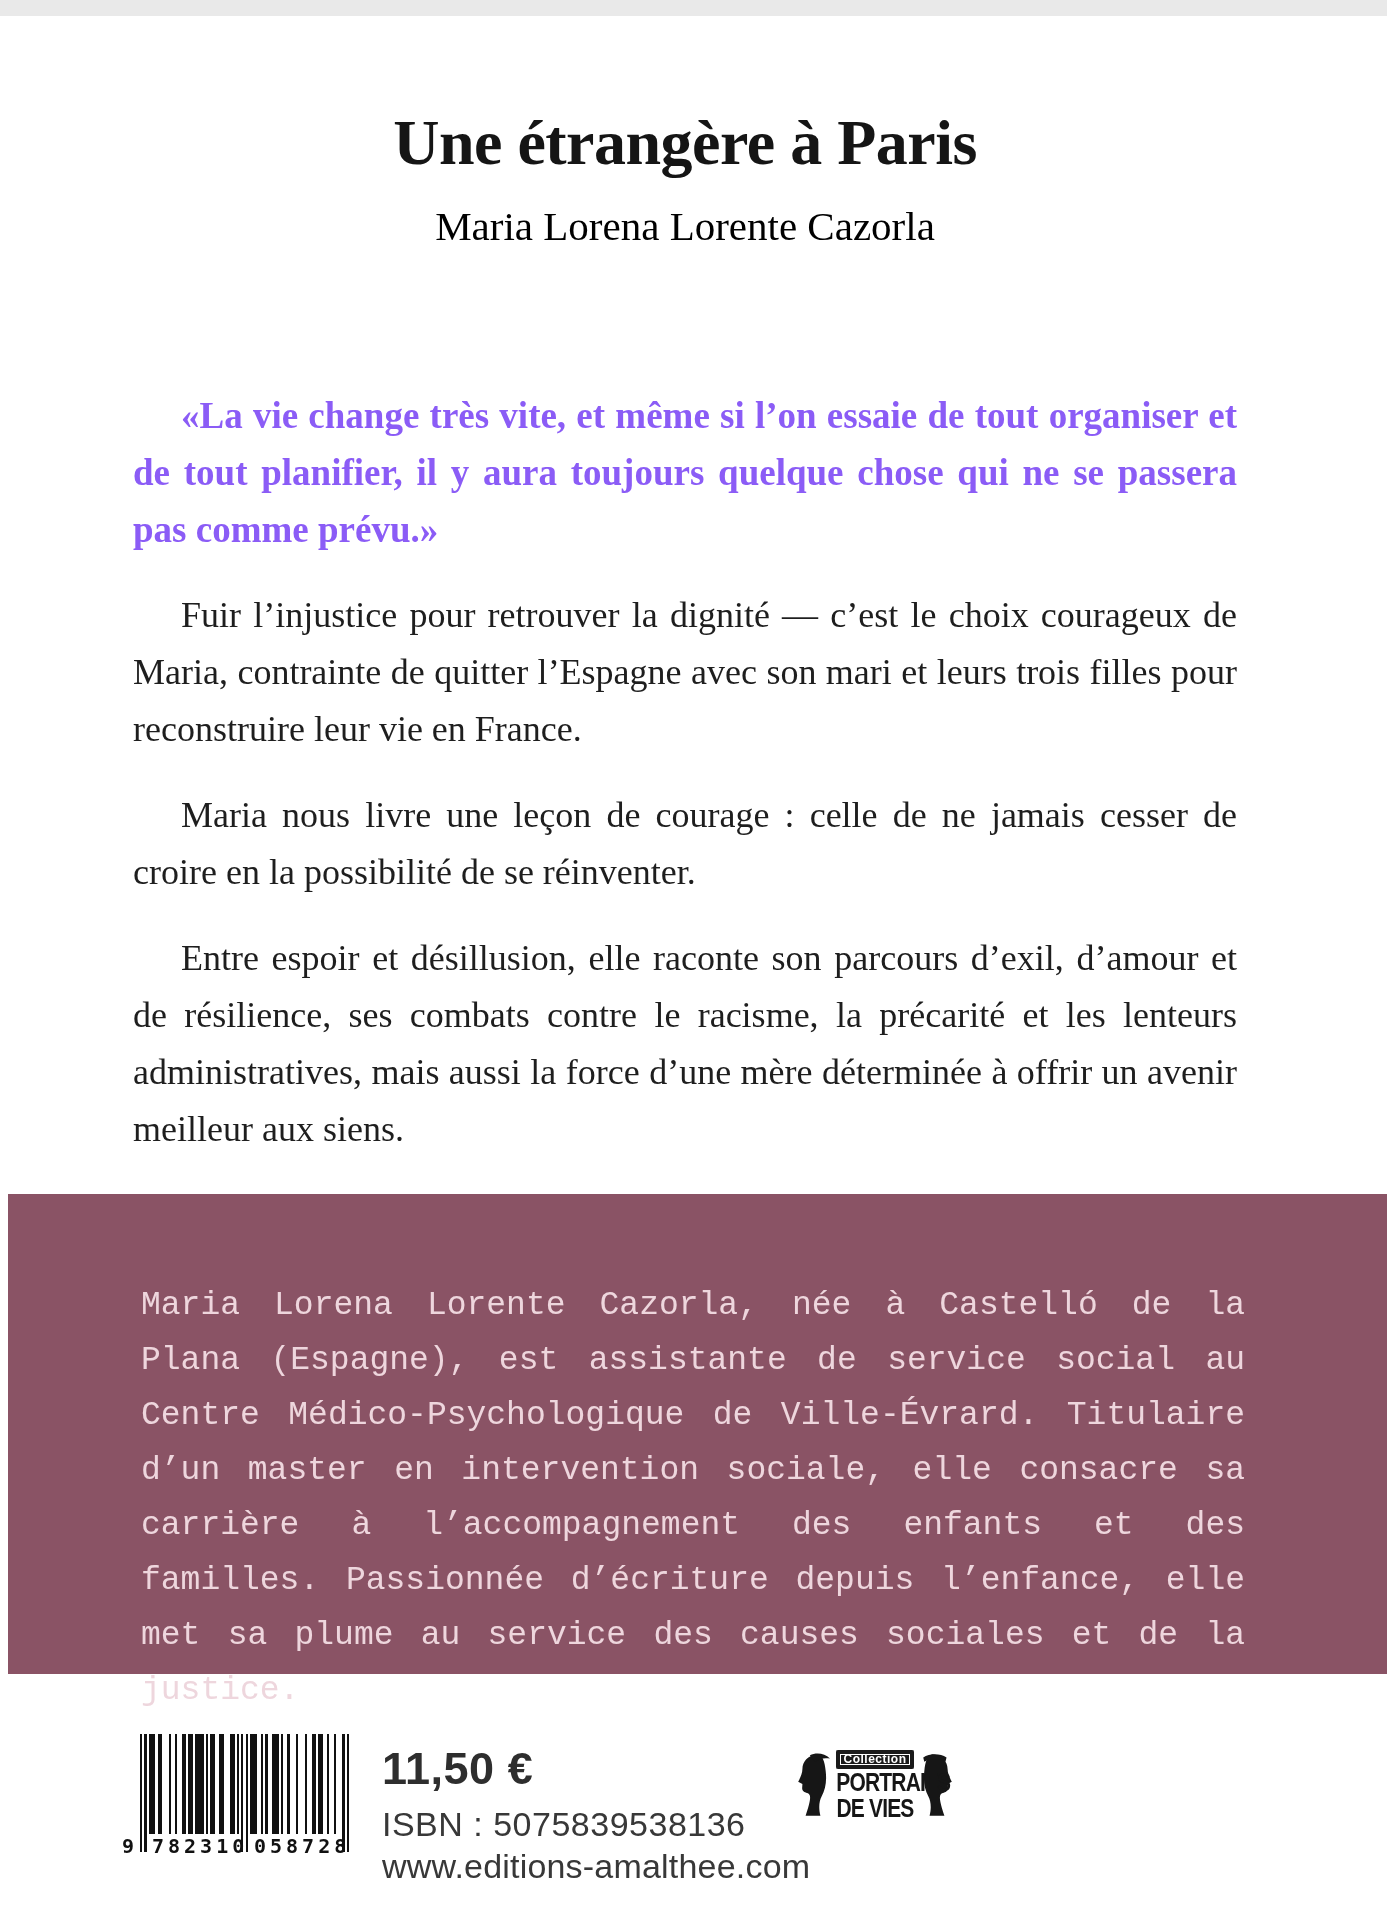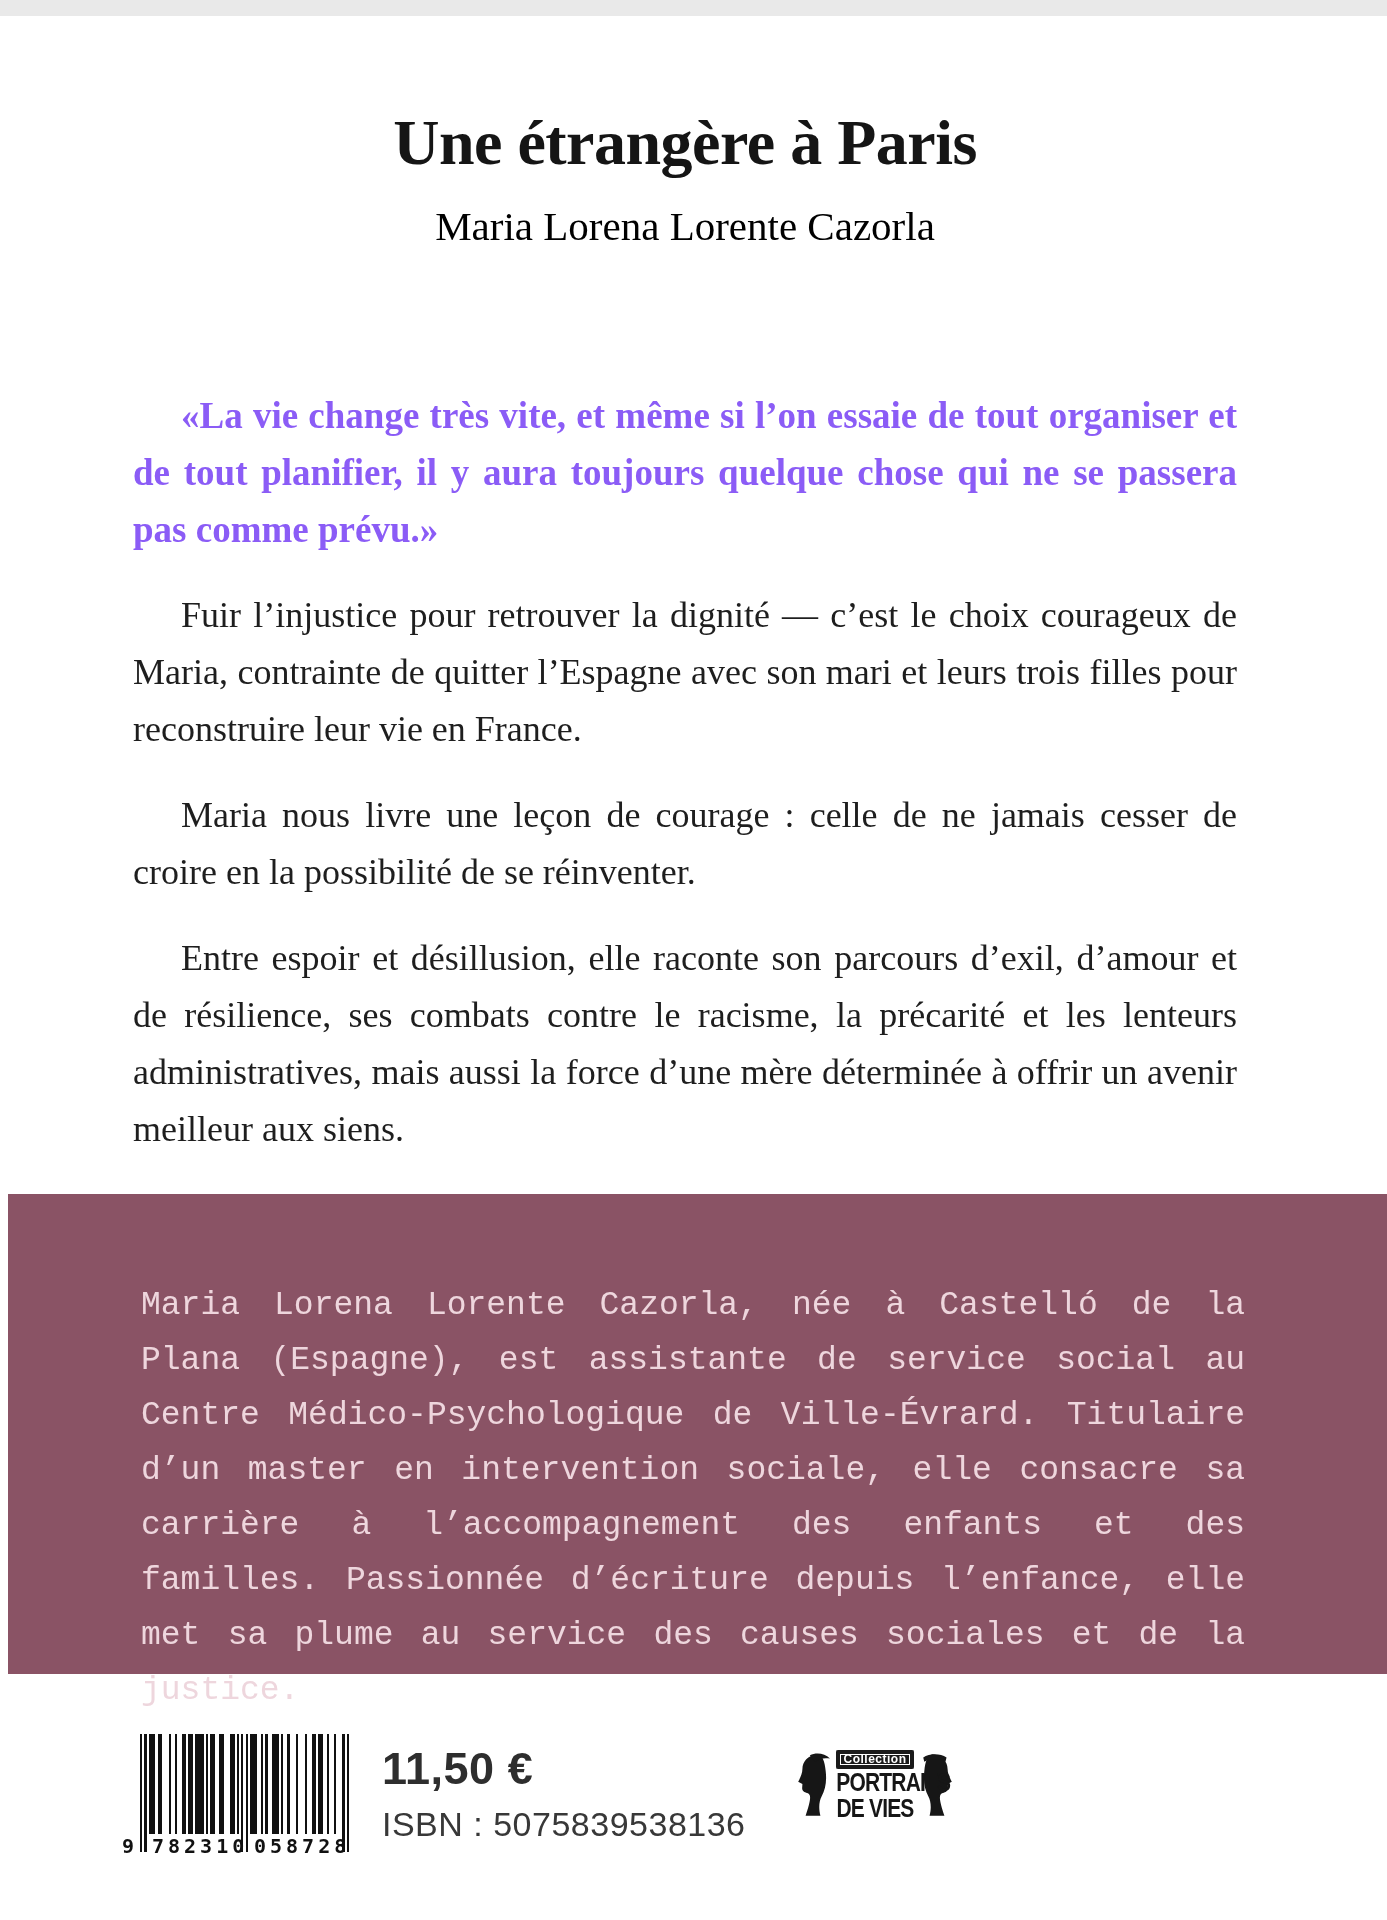--- a/index.html
+++ b/index.html
@@ -160,20 +160,21 @@
       <div class="digits">
         <span class="d0">9</span>
         <span class="d1">782310</span>
         <span class="d2">058728</span>
       </div>
     </div>
 
     <div class="info">
       <div class="price">11,50 €</div>
       <div class="isbn">ISBN : 5075839538136</div>
+      <div class="site">www.editions-amalthee.com</div>
     </div>
 
     <div class="logo">
       <svg width="36" height="92" viewBox="0 0 34 60" aria-hidden="true">
         <path fill="#161616" d="M21 1 C12 2 7 8 7 15 C7 19 5 23 3 27 L7 29 C7 32 6 34 8 36 C10 38 13 37 14 40 C15 43 13 50 10 59 L24 59 C22 51 23 45 25 41 C29 34 30 26 29 17 C28 7 26 2 21 1 Z"></path>
         <path fill="#161616" d="M14 2 C20 -1 28 0 33 5 C28 4 23 5 19 8 Z"></path>
       </svg>
       <div class="logo-text">
         <span class="chip">Collection</span>
         <span class="logo-line">PORTRAITS</span>

